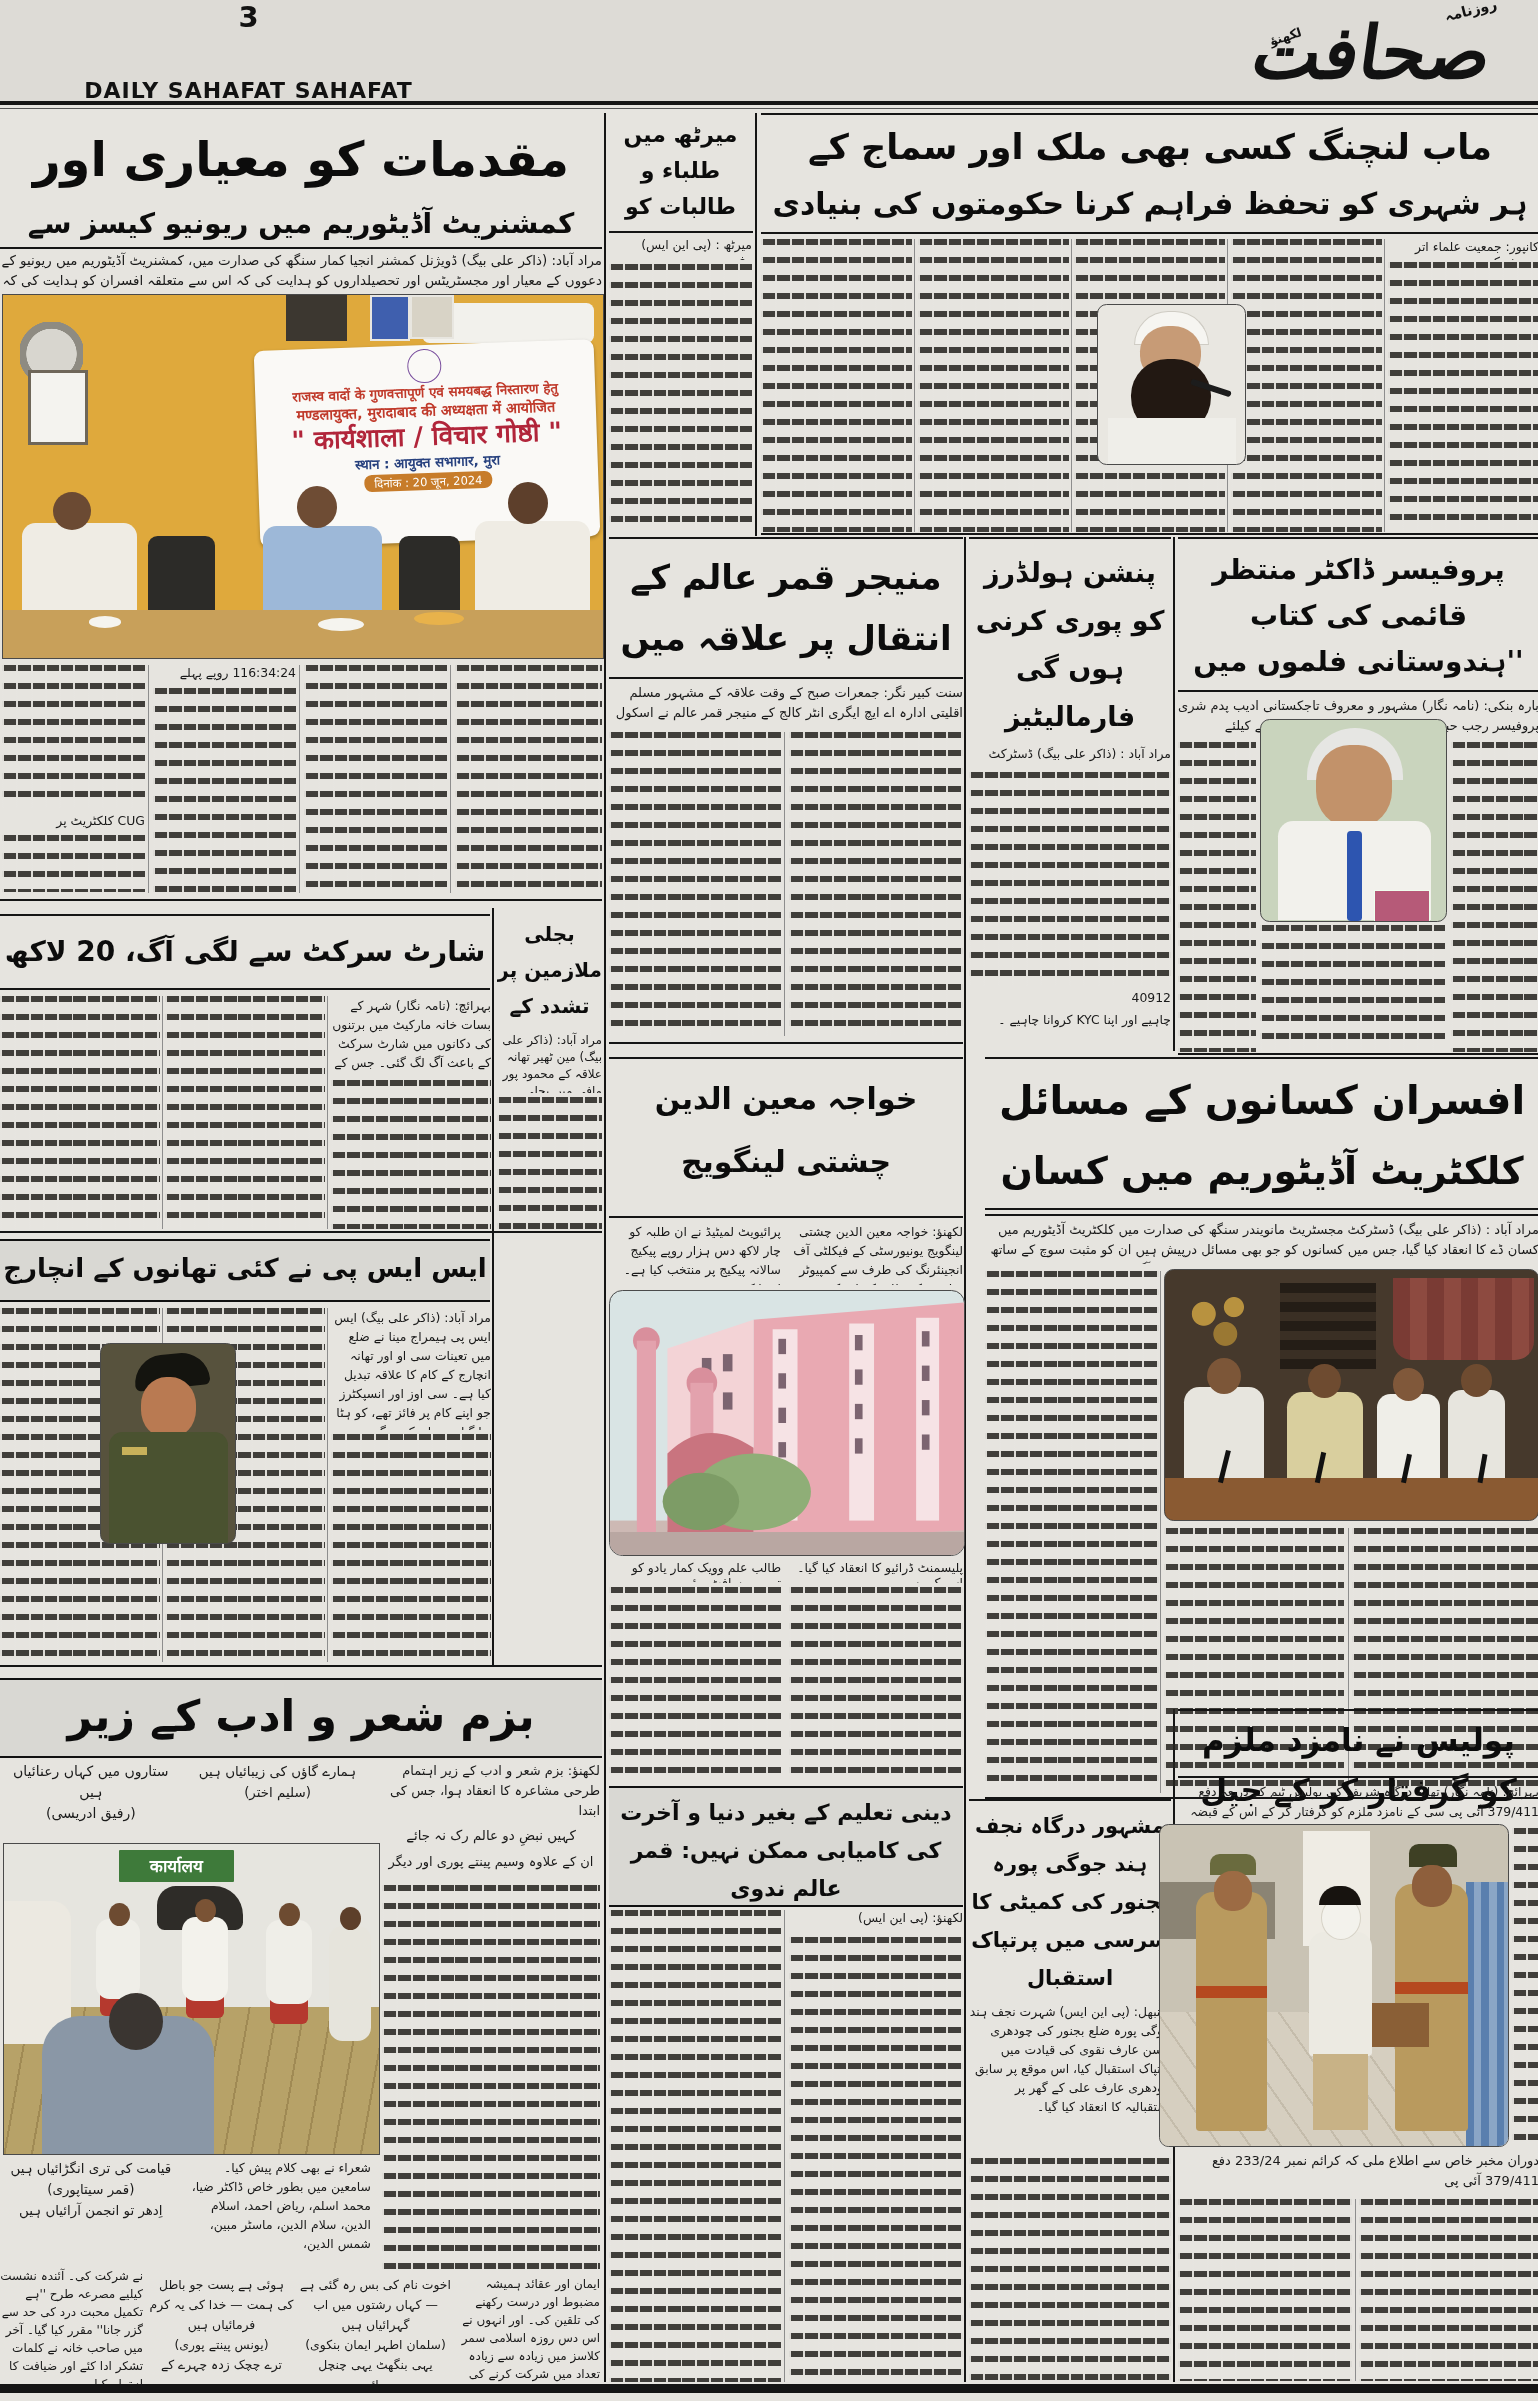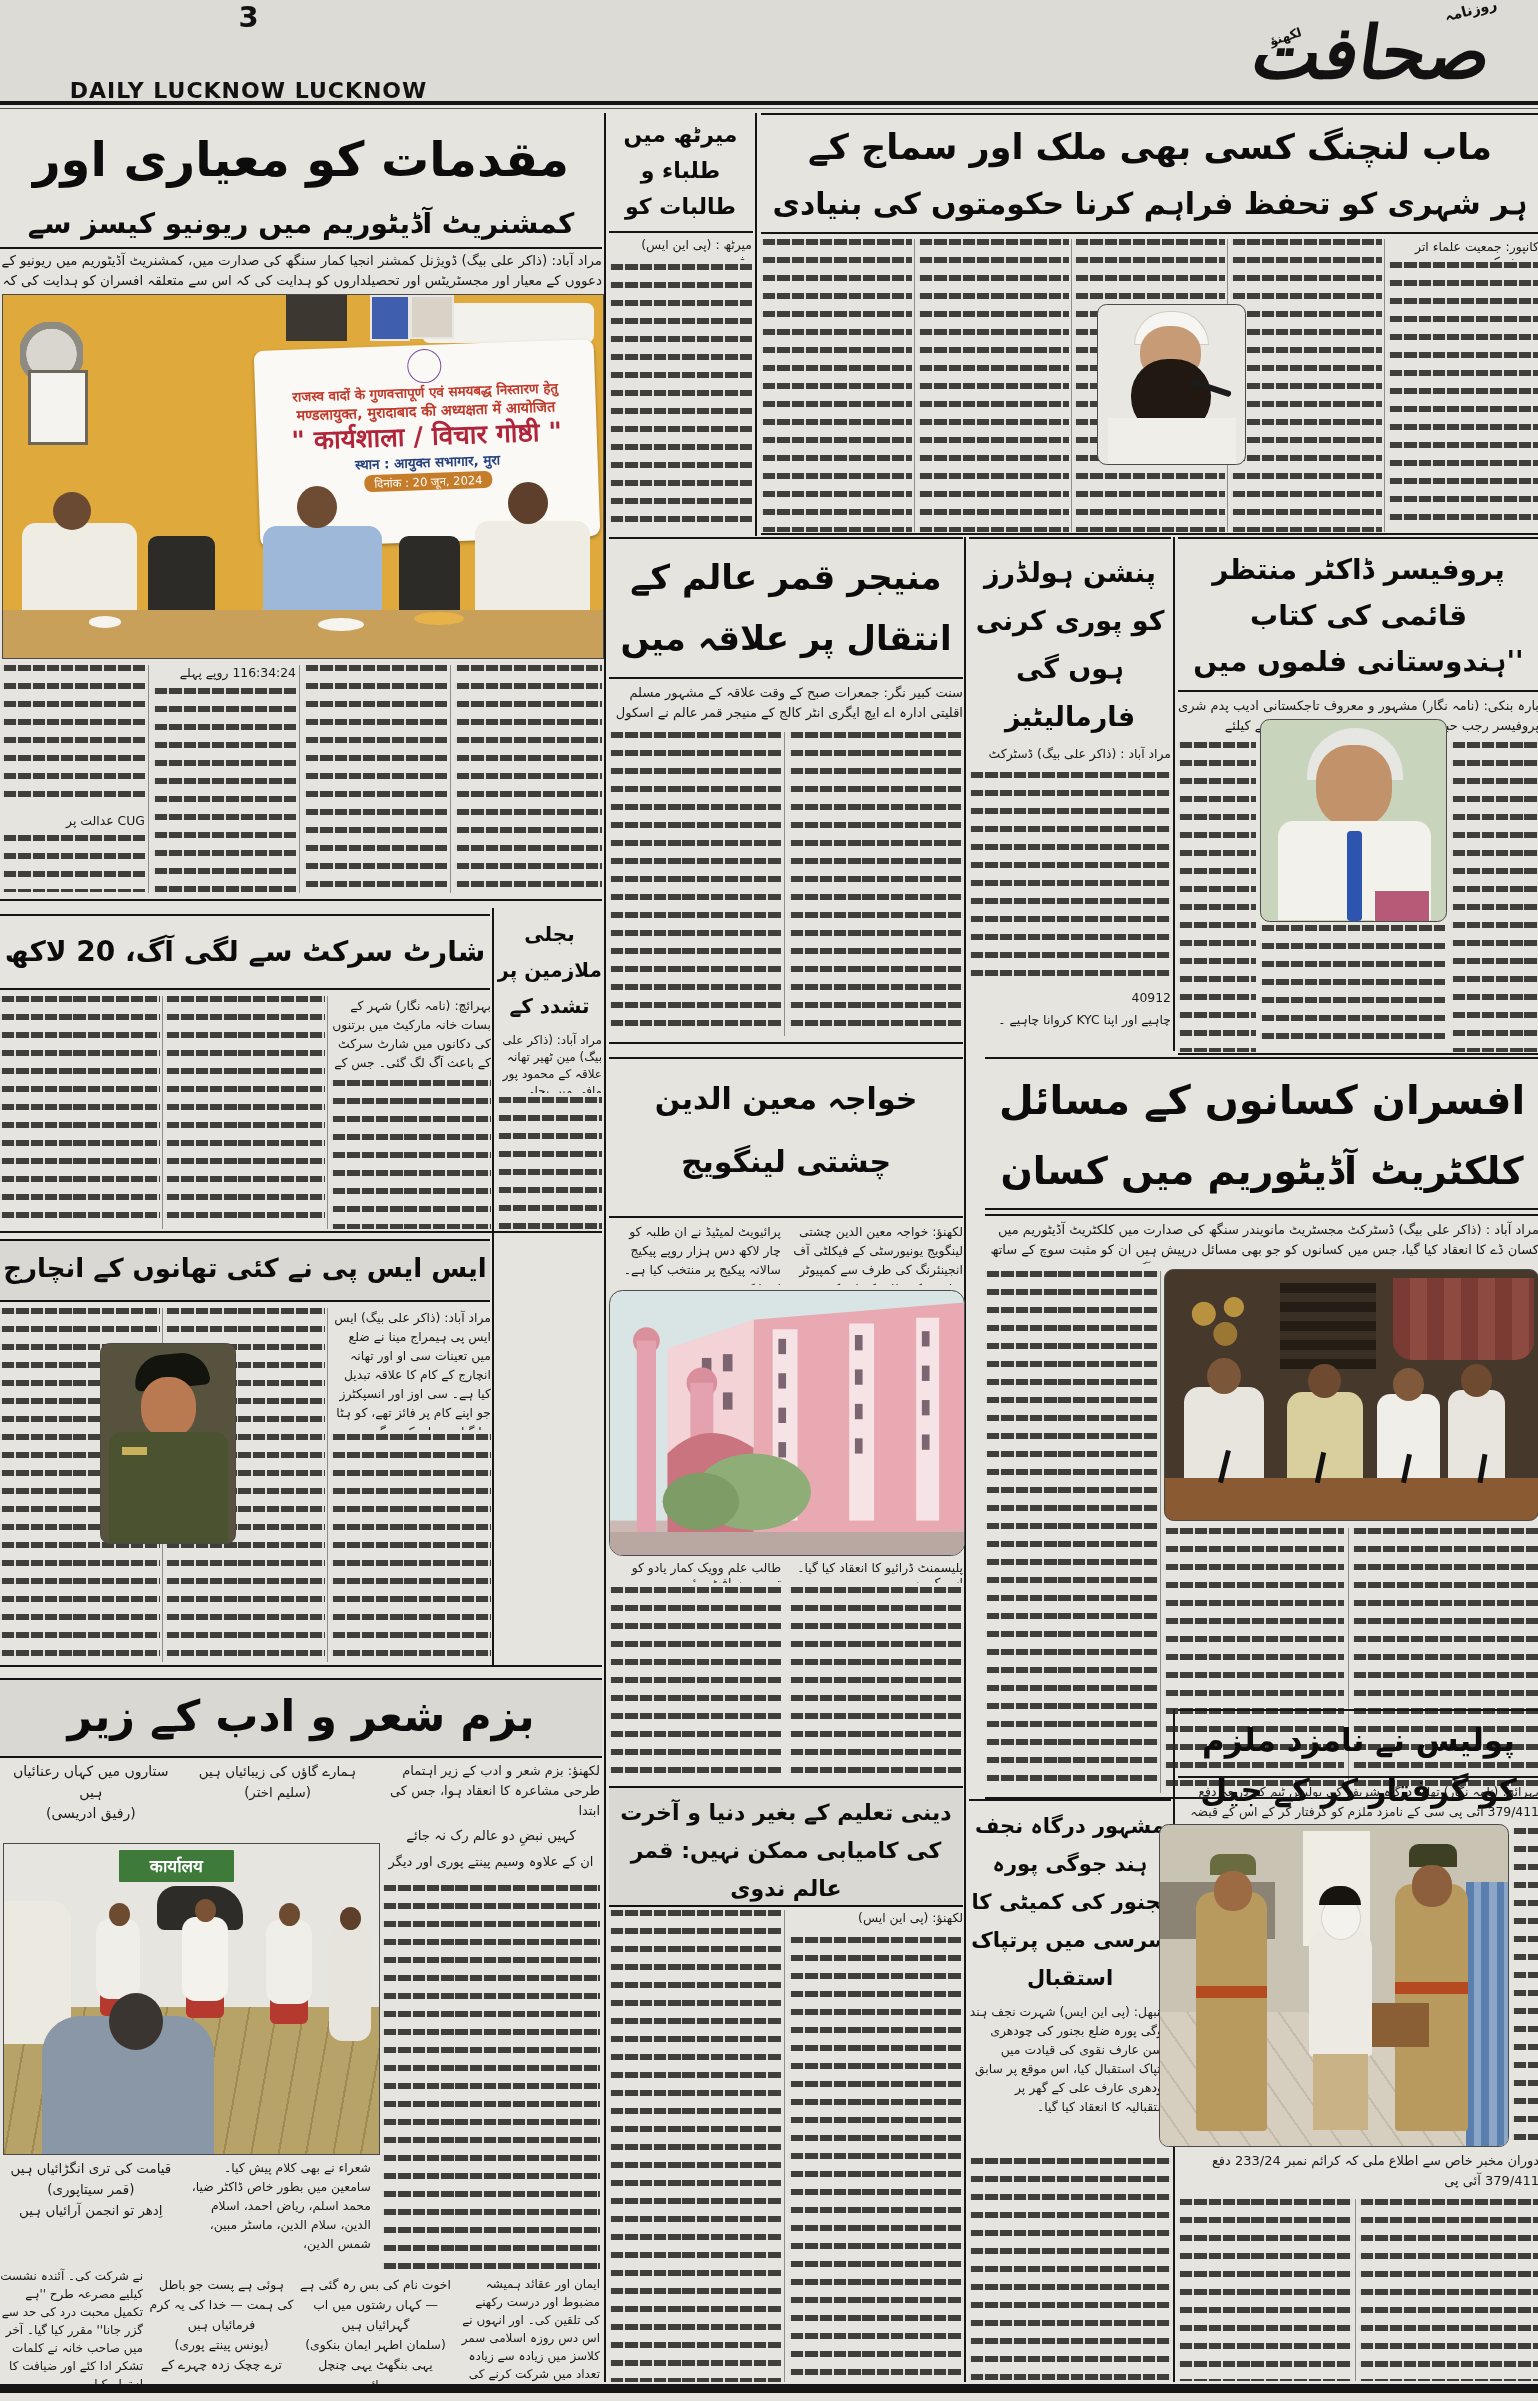--- a/index.html
+++ b/index.html
@@ -20,21 +20,21 @@
   .rd{border-radius:9.6px;}
   .sh{position:absolute;}
 </style>
 </head>
 <body>
 
 <div class="page">
 
   <div class="abs" style="left:0;top:0;width:1539px;height:101px;background:#dddbd6;">
     <div class="abs" style="left:215px;top:0;width:67px;font-size:29px;font-weight:bold;text-align:center;">3</div>
-    <div class="abs" style="left:48px;top:78px;width:401px;font-size:22px;font-weight:bold;text-align:center;letter-spacing:1px;">DAILY LUCKNOW LUCKNOW</div>
+    <div class="abs" style="left:48px;top:78px;width:401px;font-size:22px;font-weight:bold;text-align:center;letter-spacing:1px;">DAILY SAHAFAT SAHAFAT</div>
     <div class="abs" style="right:38px;top:0;width:249px;height:99px;direction:rtl;">
       <div class="abs" style="right:3.8px;top:1.9px;font-size:14.3px;font-weight:bold;transform:rotate(-14deg);">روزنامہ</div>
       <div class="abs" style="right:9.6px;top:5.7px;width:239px;font-size:73px;font-weight:bold;font-family:'DejaVu Serif',serif;transform:skewX(-8deg);line-height:92px;">صحافت</div>
       <div class="abs" style="right:199px;top:29px;font-size:12.4px;font-weight:bold;transform:rotate(-18deg);">لکھنؤ</div>
     </div>
   </div>
   <div class="rh" style="left:0;top:101px;width:1539px;height:3.8px;"></div>
   <div class="rh" style="left:0;top:108px;width:1539px;height:1px;background:#555;"></div>
 
   <div class="rv" style="left:604px;top:113px;width:1.9px;height:2269px;"></div>
@@ -72,21 +72,21 @@
     <div class="sh" style="left:505px;top:187px;width:40px;height:42px;background:#5d3f2b;border-radius:50%;"></div>
     <div class="sh" style="left:145px;top:241px;width:67px;height:92px;background:#2c2b28;border-radius:9.6px 9.6px 0 0;"></div>
     <div class="sh" style="left:396px;top:241px;width:61px;height:92px;background:#2c2b28;border-radius:9.6px 9.6px 0 0;"></div>
     <div class="sh" style="left:0;top:315px;width:600px;height:48px;background:#c8a05a;"></div>
     <div class="sh" style="left:86px;top:321px;width:32.5px;height:11.5px;background:#f5f4ef;border-radius:50%;"></div>
     <div class="sh" style="left:315px;top:323px;width:46px;height:13.4px;background:#f5f4ef;border-radius:50%;"></div>
     <div class="sh" style="left:411px;top:317px;width:50px;height:13.4px;background:#e8b24b;border-radius:50%;"></div>
   </div>
 
   <div class="sim" style="left:1.9px;top:665px;width:143px;height:143px;"></div>
-  <div class="by" style="left:1.9px;top:813px;width:143px;height:19px;font-size:12.4px;">CUG عدالت پر</div>
+  <div class="by" style="left:1.9px;top:813px;width:143px;height:19px;font-size:12.4px;">CUG کلکٹریٹ پر</div>
   <div class="sim" style="left:1.9px;top:835px;width:143px;height:57px;"></div>
   <div class="by" style="left:153px;top:665px;width:143px;height:19px;font-size:12.4px;">116:34:24 روپے پہلے</div>
   <div class="sim" style="left:153px;top:688px;width:143px;height:205px;"></div>
   <div class="sim" style="left:304px;top:665px;width:143px;height:228px;"></div>
   <div class="sim" style="left:455px;top:665px;width:147px;height:228px;"></div>
   <div class="rv light" style="left:148px;top:665px;width:1px;height:228px;"></div>
   <div class="rv light" style="left:299px;top:665px;width:1px;height:228px;"></div>
   <div class="rv light" style="left:450px;top:665px;width:1px;height:228px;"></div>
   <div class="rh" style="left:0;top:899px;width:602px;height:1.9px;"></div>
 

